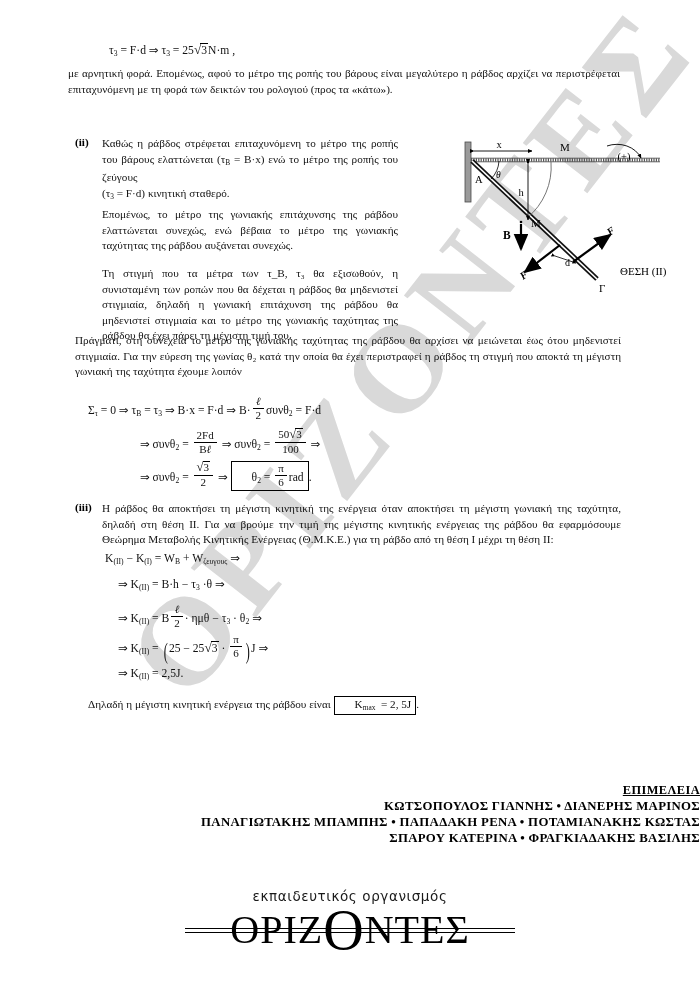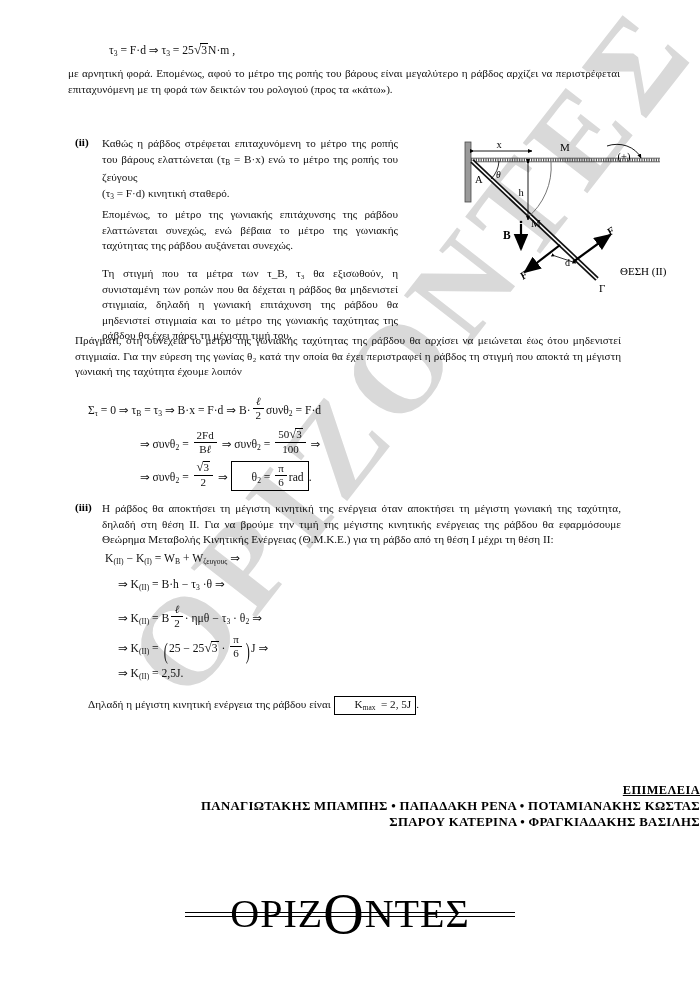--- a/index.html
+++ b/index.html
@@ -312,25 +312,27 @@
         <text x="68" y="148" font-family="Liberation Serif, serif" font-size="10.5" font-weight="bold" font-style="italic" transform="rotate(-36 68 148)">F</text>
         <text x="110" y="134" font-family="Liberation Serif, serif" font-size="10">d</text>
         <text x="165" y="143" font-family="Liberation Serif, serif" font-size="11">ΘΕΣΗ (ΙΙ)</text>
         <text x="144" y="160" font-family="Liberation Serif, serif" font-size="11">Γ</text>
         <text x="169" y="28" font-family="Liberation Serif, serif" font-size="10.5" text-anchor="middle">(+)</text>
       </svg>
     </div>
 
     <div class="credits">
       <div class="title">ΕΠΙΜΕΛΕΙΑ</div>
+      <div class="line">ΚΩΤΣΟΠΟΥΛΟΣ ΓΙΑΝΝΗΣ • ΔΙΑΝΕΡΗΣ ΜΑΡΙΝΟΣ</div>
       <div class="line">ΠΑΝΑΓΙΩΤΑΚΗΣ ΜΠΑΜΠΗΣ • ΠΑΠΑΔΑΚΗ ΡΕΝΑ • ΠΟΤΑΜΙΑΝΑΚΗΣ ΚΩΣΤΑΣ</div>
       <div class="line">ΣΠΑΡΟΥ ΚΑΤΕΡΙΝΑ • ΦΡΑΓΚΙΑΔΑΚΗΣ ΒΑΣΙΛΗΣ</div>
     </div>
 
     <div class="logo">
+      <div class="tagline">εκπαιδευτικός οργανισμός</div>
       <div class="wordmark-wrap">
         <div class="rules">
             <i></i>
             <i></i>
           </div>
         <div class="wordmark"><span>ΟΡΙΖ</span><span class="bigO">Ο</span><span>ΝΤΕΣ</span></div>
       </div>
     </div>
 
   </div>

